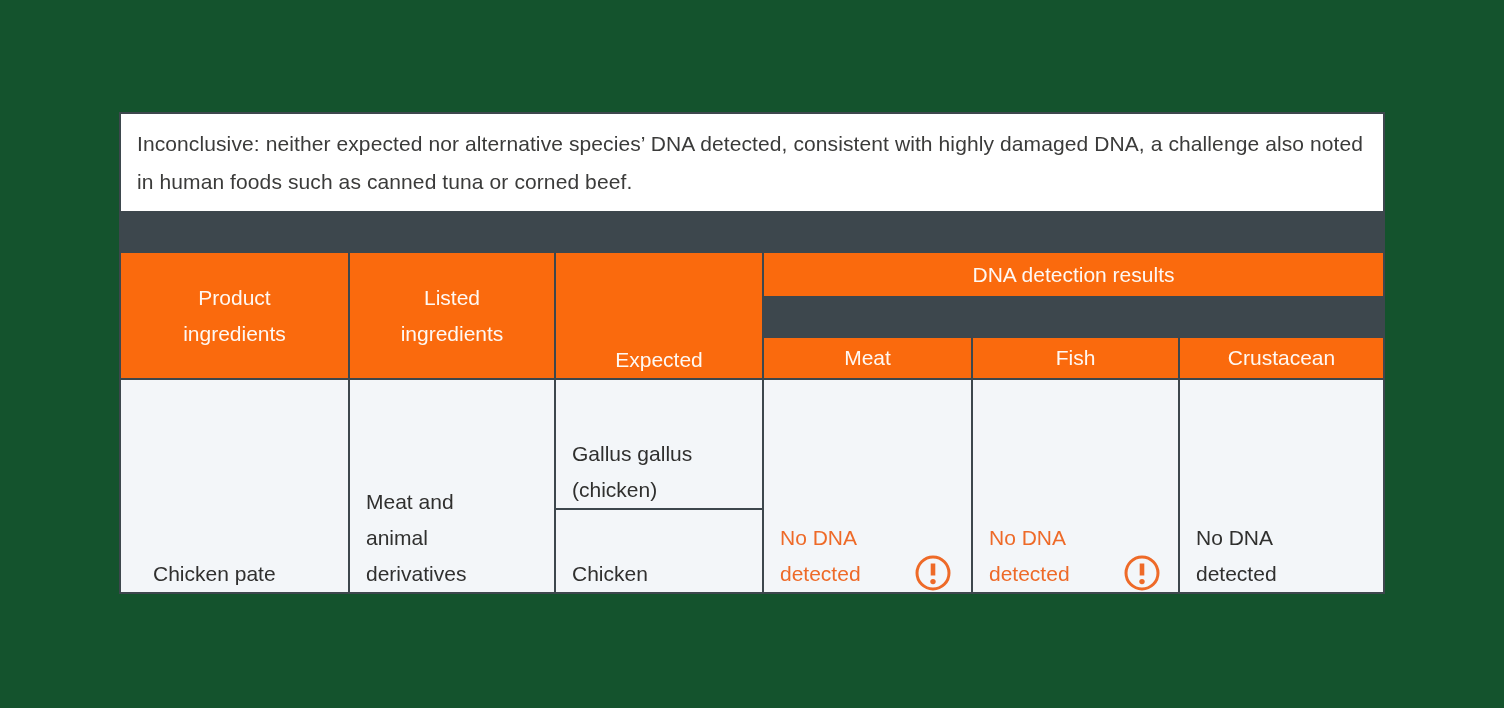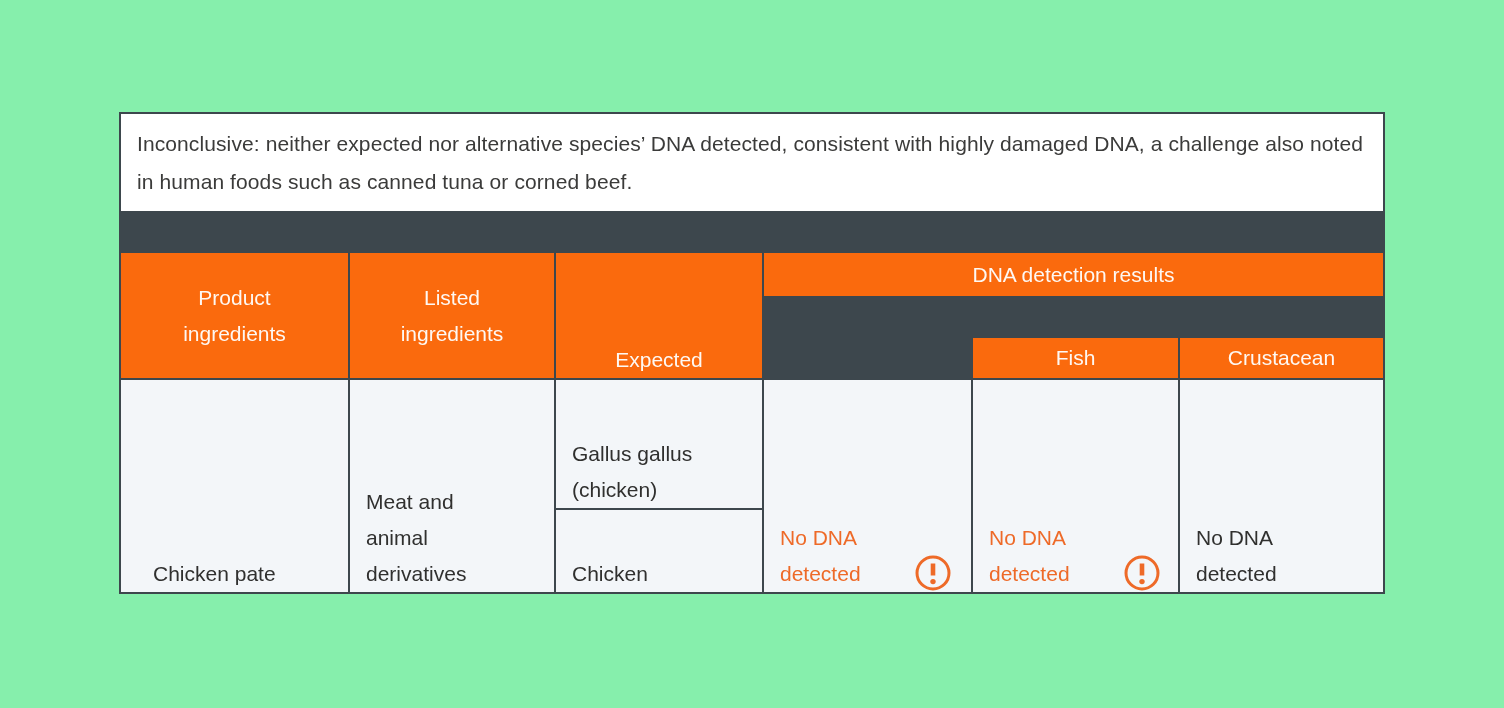--- a/index.html
+++ b/index.html
@@ -11,21 +11,21 @@
     --note-text: #3B3B3A;
     --header-text: #FEF8F3;
   }
   * { box-sizing: border-box; margin: 0; padding: 0; }
   html, body { background: #ffffff; }
   body { font-family: "Liberation Sans", sans-serif; }
   .page {
     position: relative;
     width: 1504px;
     height: 708px;
-    background: #86efac;
+    background: #14532d;
     overflow: hidden;
   }
   .table-wrap {
     position: absolute;
     left: 119px;
     top: 112px;
     width: 1266px;
     height: 482px;
     border: 2px solid var(--border);
     background: var(--border);
@@ -105,20 +105,23 @@
       </div>
       <div class="th h-listed">
         <span class="lbl">Listed ingredients</span>
       </div>
       <div class="th h-expected">
         <span class="lbl">Expected</span>
       </div>
       <div class="th h-dna">
         <span class="lbl">DNA detection results</span>
       </div>
+      <div class="th h-meat">
+        <span class="lbl">Meat</span>
+      </div>
       <div class="th h-fish">
         <span class="lbl">Fish</span>
       </div>
       <div class="th h-crust">
         <span class="lbl">Crustacean</span>
       </div>
 
       <div class="cell td d-product">
         <span class="lbl">Chicken pate</span>
       </div>

